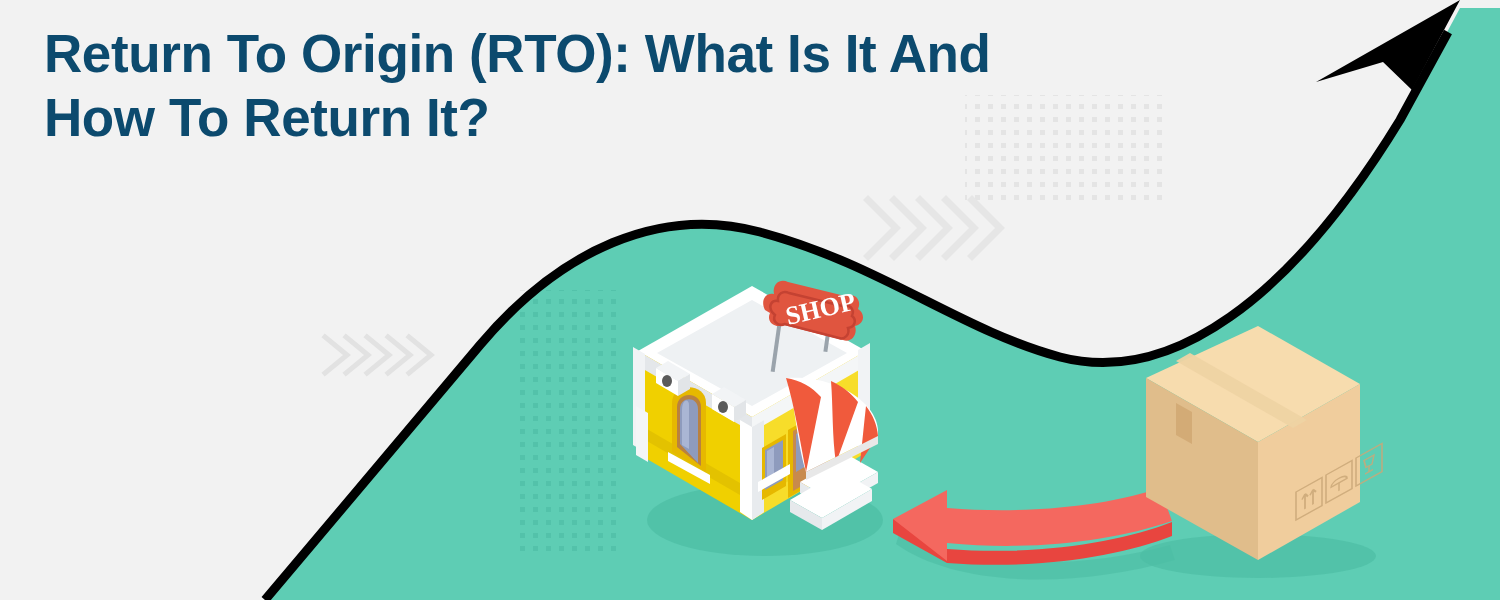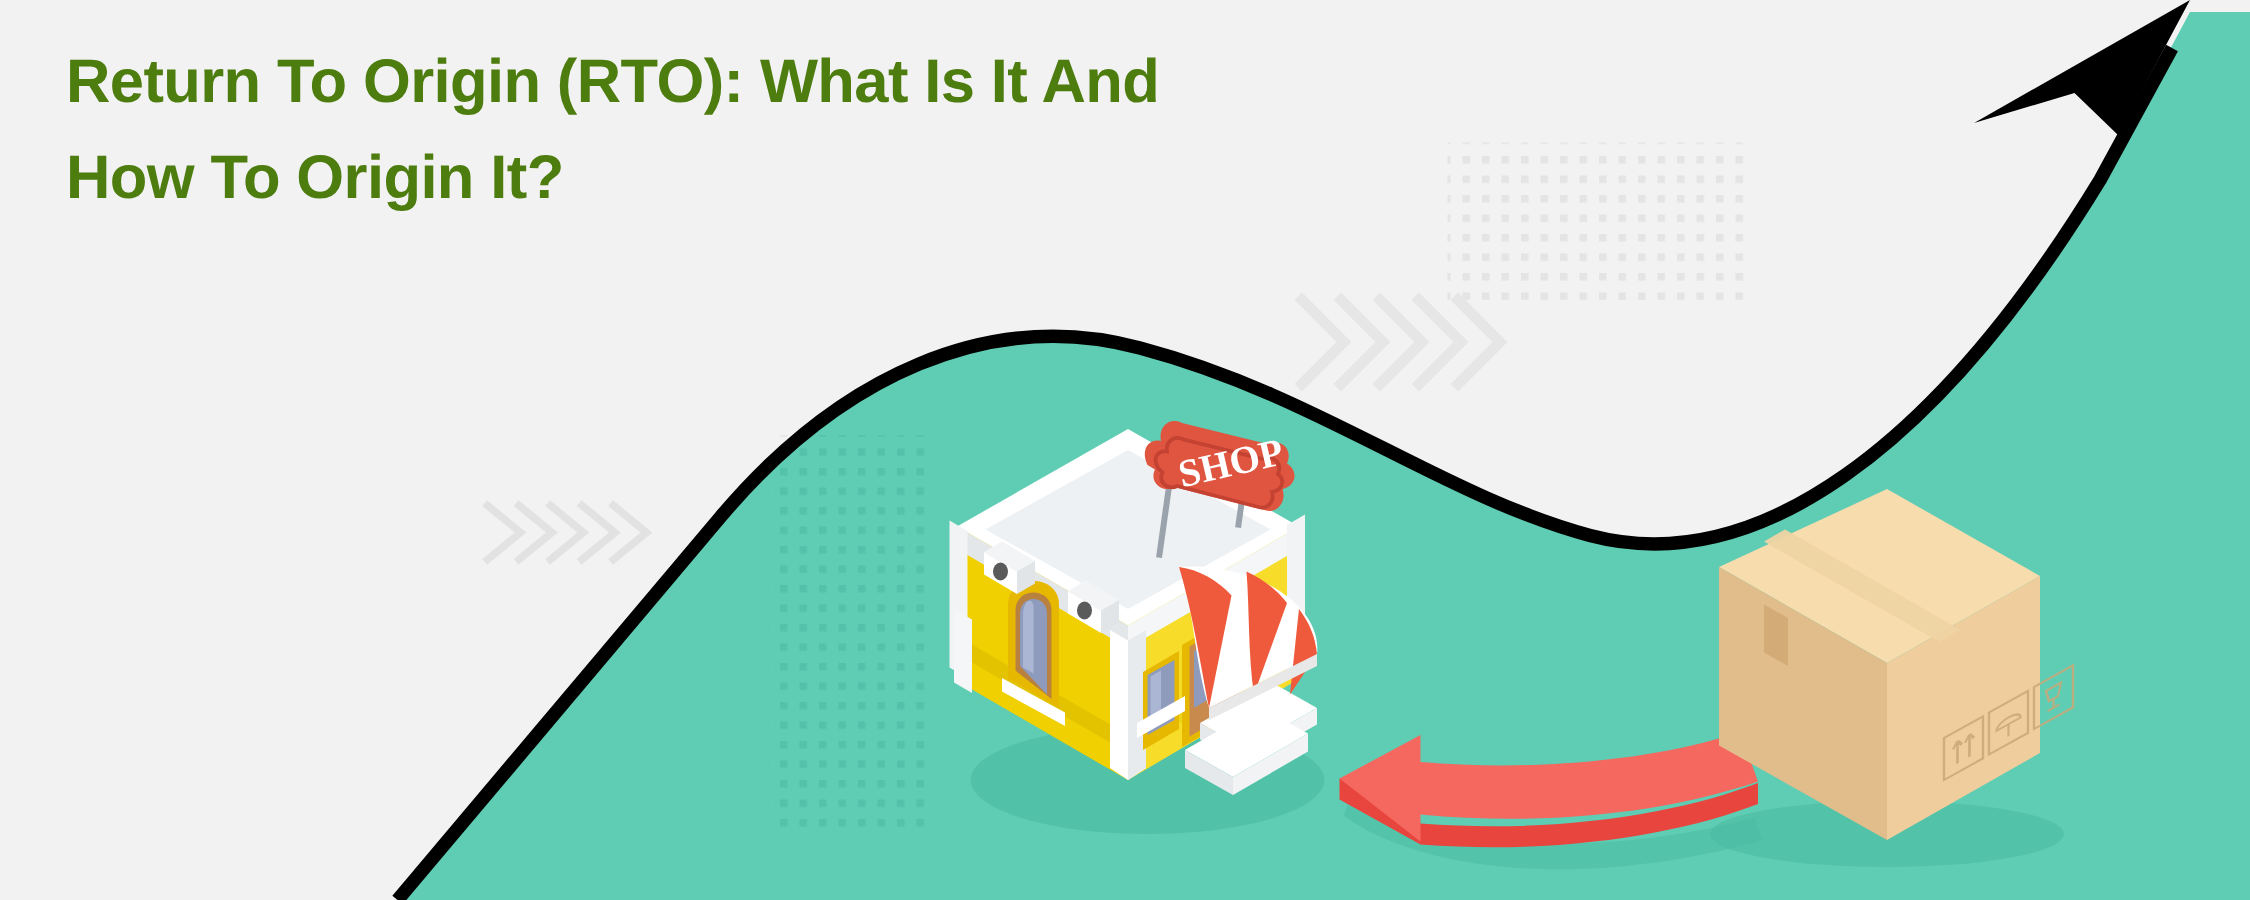--- a/index.html
+++ b/index.html
@@ -19,22 +19,22 @@
   #art{position:absolute;left:0;top:0;width:1500px;height:600px;}
   #headline{
     position:absolute;
     left:44px;top:22px;
     width:1180px;
     z-index:40;
     pointer-events:none;
   }
   #headline .hl-line{
     display:block;
-    color:#4d7c0f;
-    font-size:41px;
+    color:#0c4a6e;
+    font-size:53px;
     font-weight:bold;
     letter-spacing:-0.4px;
     line-height:64px;
     white-space:nowrap;
   }
 </style>
 </head>
 <body>
 
 <div id="banner">
@@ -256,16 +256,16 @@
             <path d="M13,15 L13,21 M9,21 L17,21" stroke-width="1.5"></path>
           </g>
         </g>
       </g>
 
     </g>
   </svg>
 
   <div id="headline">
     <span class="hl-line">Return To Origin (RTO): What Is It And</span>
-    <span class="hl-line">How To Origin It?</span>
+    <span class="hl-line">How To Return It?</span>
   </div>
 
 </div>
 
 </body></html>

